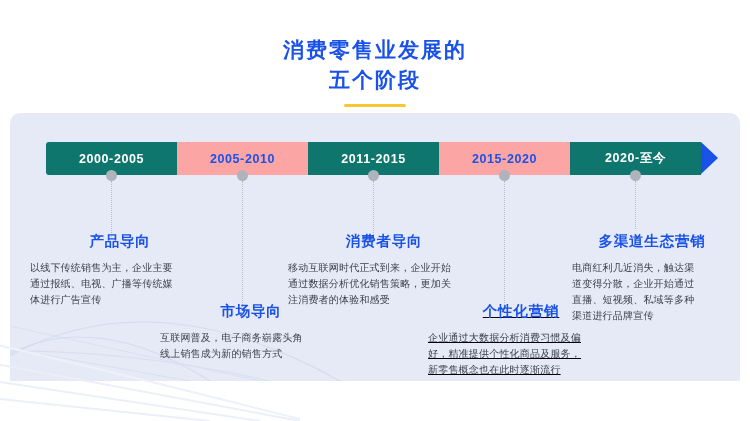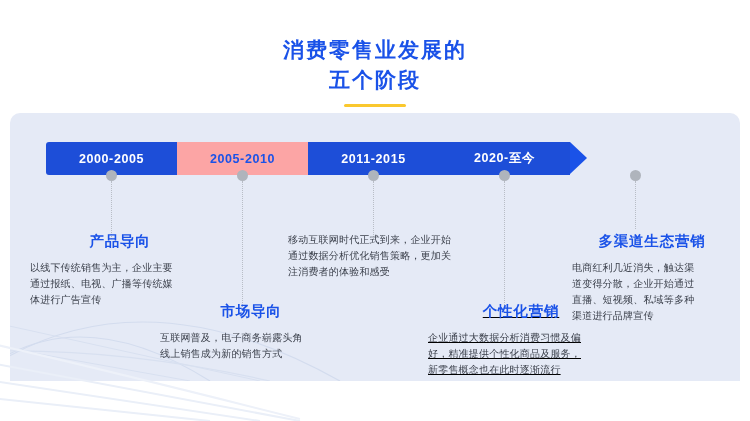--- a/index.html
+++ b/index.html
@@ -82,21 +82,21 @@
     height: 33px;
     display: flex;
     align-items: center;
     justify-content: center;
     font-size: 12.5px;
     font-weight: bold;
     letter-spacing: 0.6px;
     box-sizing: border-box;
   }
   .seg.blue {
-    background: #1d4ed8;
+    background: #0f766e;
     color: #ffffff;
   }
   .seg.yellow {
     background: #fca5a5;
     color: #1A52E8;
   }
   .seg.first {
     border-radius: 3px 0 0 3px;
   }
   .seg.last {
@@ -184,20 +184,23 @@
 <div class="timeline">
   <div class="seg blue first">
     <span>2000-2005</span>
   </div>
   <div class="seg yellow">
     <span>2005-2010</span>
   </div>
   <div class="seg blue">
     <span>2011-2015</span>
   </div>
+  <div class="seg yellow">
+    <span>2015-2020</span>
+  </div>
   <div class="seg blue last">
     <span>2020-至今</span>
     <div class="arrow-tip"></div>
   </div>
 </div>
 
 <div class="connector" style="left:106px; top:170px;">
   <div class="dot"></div>
   <div class="stem" style="height:58px;"></div>
 </div>
@@ -229,20 +232,21 @@
 
 <div class="stage" style="left:160px; top:302px; width:182px;">
   <div class="stage-title">市场导向</div>
   <div class="stage-body">
     <div>互联网普及，电子商务崭露头角</div>
     <div>线上销售成为新的销售方式</div>
   </div>
 </div>
 
 <div class="stage" style="left:288px; top:232px; width:192px;">
+  <div class="stage-title">消费者导向</div>
   <div class="stage-body">
     <div>移动互联网时代正式到来，企业开始</div>
     <div>通过数据分析优化销售策略，更加关</div>
     <div>注消费者的体验和感受</div>
   </div>
 </div>
 
 <div class="stage" style="left:428px; top:302px; width:186px;text-decoration:underline;">
   <div class="stage-title">个性化营销</div>
   <div class="stage-body">

